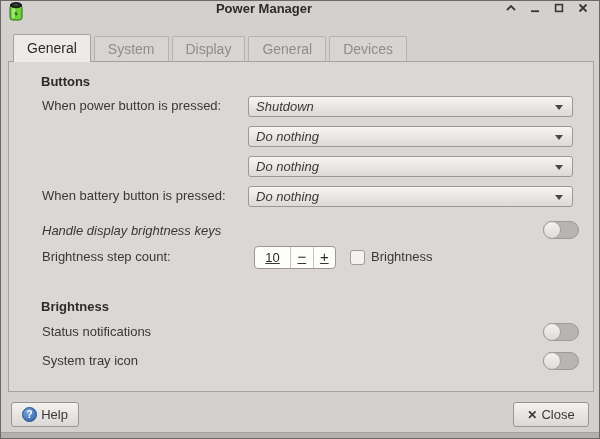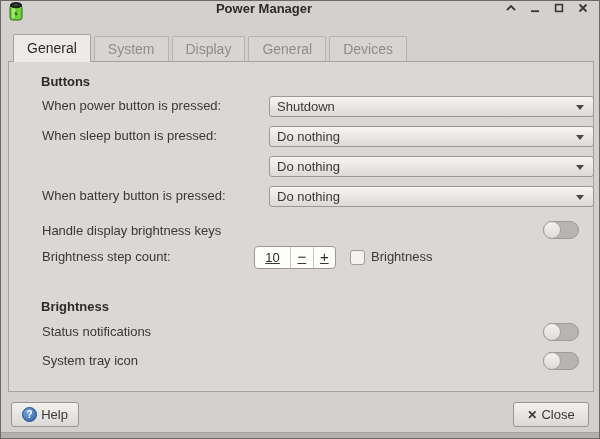--- a/index.html
+++ b/index.html
@@ -30,24 +30,24 @@
     background:#edebe8; border:1px solid #a5a3a0; border-bottom:none;
   }
   
   .notebook {
     position:absolute; left:7px; top:60px; width:586px; height:331px;
     background:#dad7d4; border:1px solid #a5a3a0; z-index:1;
   }
   .heading { position:absolute; left:16px; font-weight:bold; color:#2d2b29; height:16px; line-height:16px;padding-left:16px; }
   .rowlabel { position:absolute; left:33px; height:20px; line-height:20px; white-space:nowrap; }
   .combo {
-    position:absolute; left:260px; width:325px; height:21px;
+    position:absolute; left:239px; width:325px; height:21px;
     background:linear-gradient(#f6f5f3,#dcdad7);
     border:1px solid #9b9996; border-radius:3px;
-    display:flex; align-items:center; padding:0 24px 0 7px; cursor:default;
+    display:flex; align-items:center; padding:0 24px 0 7px; cursor:default;font-style:italic;
   }
   .combo-value { white-space:nowrap; color:#3a3836; }
   .arrow {
     position:absolute; right:9px; top:8px; width:0; height:0;
     border-left:4.5px solid transparent; border-right:4.5px solid transparent;
     border-top:5.5px solid #4a4846;
   }
   .toggle {
     position:absolute; left:534px; width:36px; height:18px; border-radius:10px;
     background:#b7b4b1; border:1px solid #9c9a97; cursor:default;
@@ -134,38 +134,37 @@
   <div class="notebook">
 
     <div class="heading" style="top:12px;">Buttons</div>
 
     <div class="rowlabel" style="top:34px;">When power button is pressed:</div>
     <div class="combo" style="top:34px;">
       <span class="combo-value">Shutdown</span>
       <span class="arrow"></span>
     </div>
 
-    <div class="rowlabel" style="top:64px;">When sleep button is pressed:</div>
     <div class="combo" style="top:64px;">
       <span class="combo-value">Do nothing</span>
       <span class="arrow"></span>
     </div>
 
     <div class="combo" style="top:94px;">
       <span class="combo-value">Do nothing</span>
       <span class="arrow"></span>
     </div>
 
     <div class="rowlabel" style="top:124px;">When battery button is pressed:</div>
     <div class="combo" style="top:124px;">
       <span class="combo-value">Do nothing</span>
       <span class="arrow"></span>
     </div>
 
-    <div class="rowlabel" style="top:159px;">Handle display brightness keys</div>
+    <div class="rowlabel" style="top:159px;font-style:italic;">Handle display brightness keys</div>
     <div class="toggle" style="top:159px;">
       <div class="knob"></div>
     </div>
 
     <div class="rowlabel" style="top:185px;">Brightness step count:</div>
     <div class="spin">
       <div class="spin-value">10</div>
       <div class="spin-btn">−</div>
       <div class="spin-btn">+</div>
     </div>

